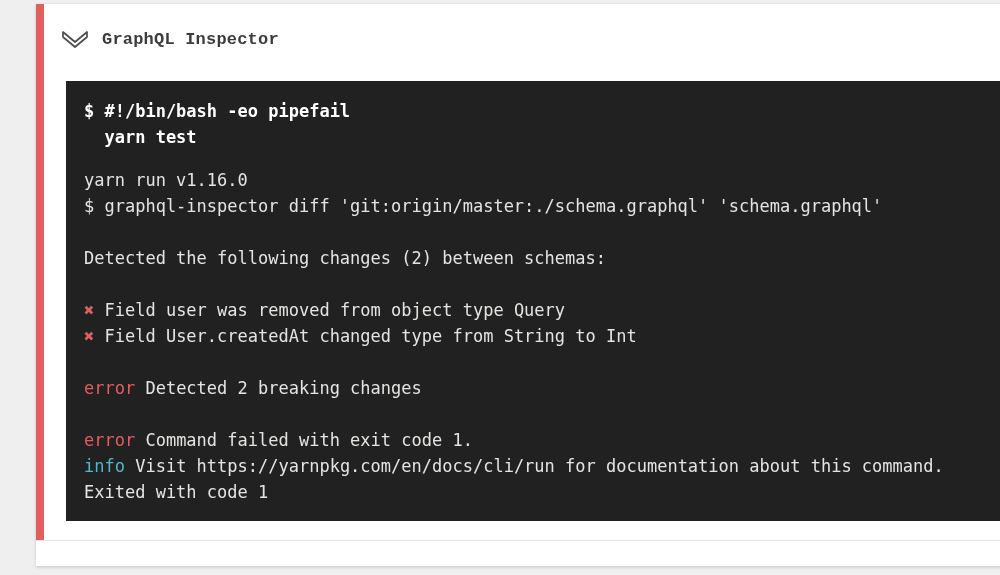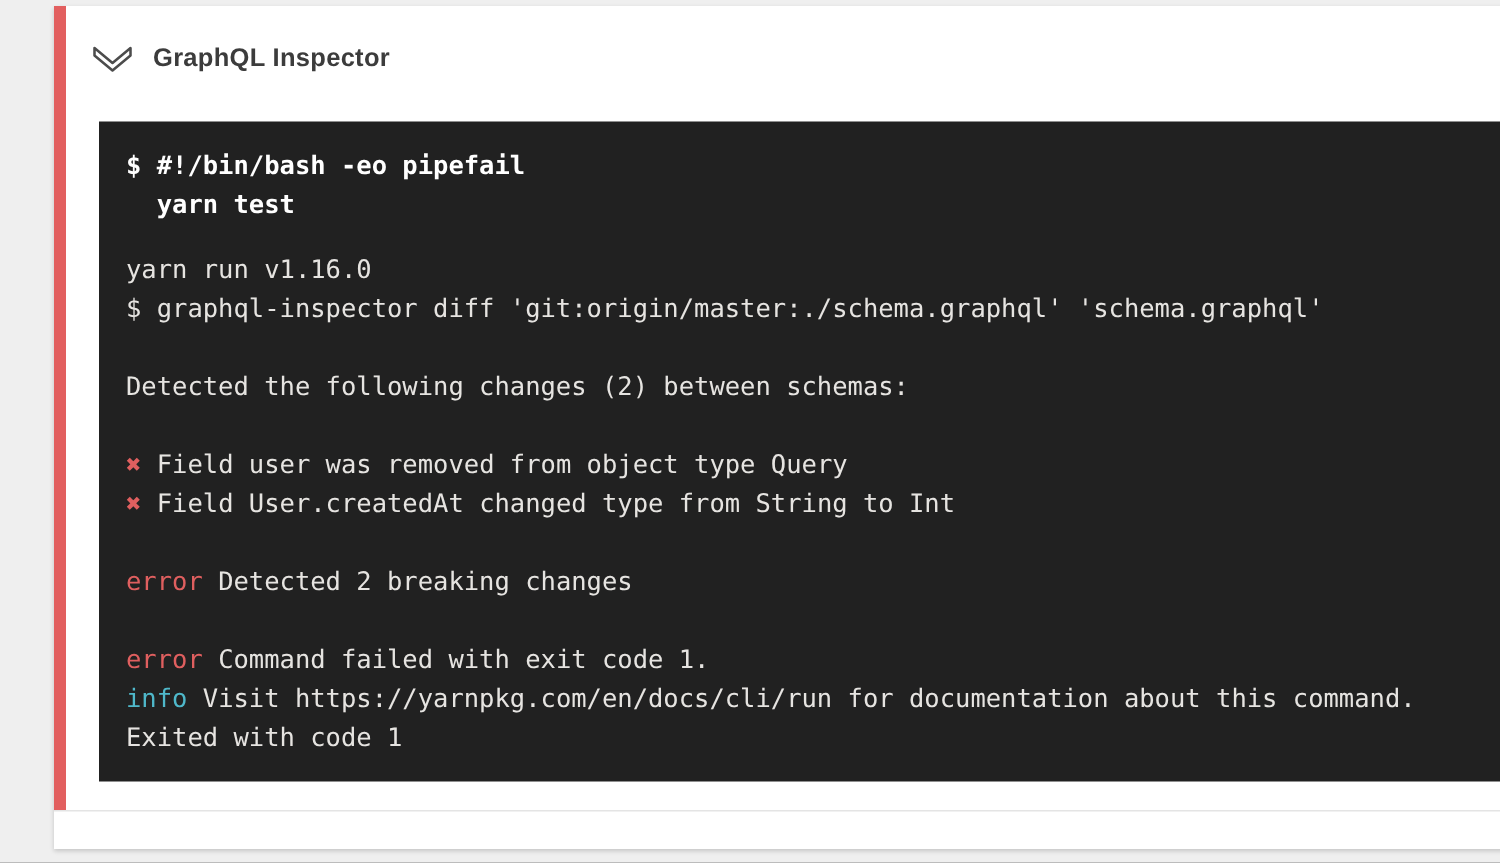--- a/index.html
+++ b/index.html
@@ -52,20 +52,21 @@
     justify-content: center;
     margin-right: 12px;
     margin-top: 2px;
   }
   .chevron svg { display: block; }
   .step-title {
     font-size: 17px;
     font-weight: bold;
     color: var(--title-text, #3c3c3c);
     letter-spacing: 0.2px;
+    font-family: Liberation Mono, monospace;
   }
 
   .terminal {
     position: absolute;
     left: 30px; top: 77px; right: 0;
     height: 440px;
     background: var(--terminal-bg, #212121);
     padding: 17px 0 16px 18px;
     font-family: "DejaVu Sans Mono", monospace;
     font-size: 17px;

